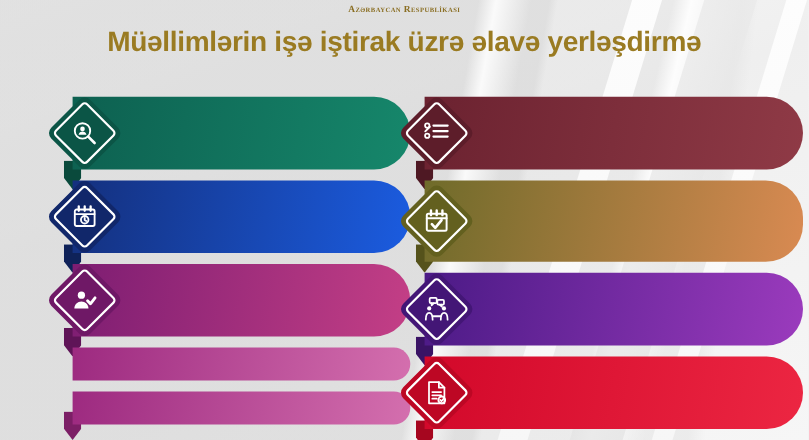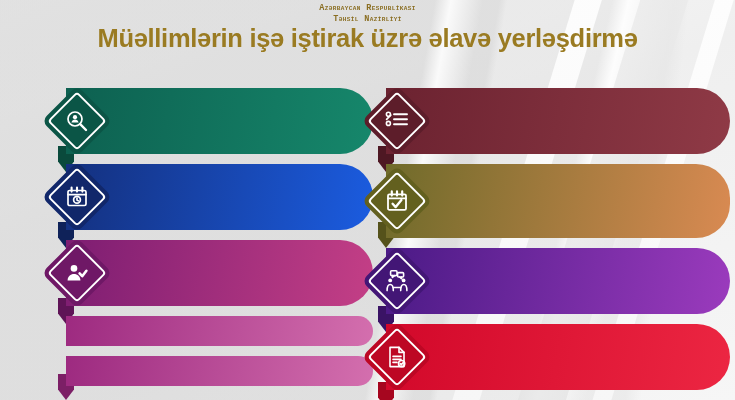--- a/index.html
+++ b/index.html
@@ -28,21 +28,21 @@
     opacity:.9; transform:rotate(17deg); z-index:0;
   }
   .s1{ left:508px; }
   .s2{ left:574px; width:46px; background:linear-gradient(#eaeaea,#e3e3e3); opacity:.75;}
   .s3{ left:648px; width:18px;}
 
   
   .ministry{
     position:absolute; top:3px; left:0; right:0;
     text-align:center; z-index:5;
-    font-family:Liberation Mono, monospace;
+    font-family:Liberation Serif, serif;
     font-size:8.5px; line-height:1.35;
     letter-spacing:.4px;
     color:#8a6e22;
     font-variant:small-caps;
     font-weight:700;
   }
   .title{
     position:absolute; top:26px; left:0; right:0;
     text-align:center; z-index:5;
     font-size:25.5px; font-weight:700; line-height:1;
@@ -117,21 +117,20 @@
 </head>
 <body>
 
 <div class="bg"></div>
 <div class="bg-stripe s1"></div>
 <div class="bg-stripe s2"></div>
 <div class="bg-stripe s3"></div>
 
 <div class="ministry">
   <div>Azərbaycan Respublikası</div>
-  <div>Təhsil Nazirliyi</div>
 </div>
 
 <h1 class="title">Müəllimlərin işə iştirak üzrə əlavə yerləşdirmə</h1>
 
 <div class="col col-left" id="colLeft">
     <div class="card h-big">
       <div class="tail">
         <i style="background: rgb(10, 74, 60);"></i>
       </div>
       <div class="bar" style="background: linear-gradient(100deg, rgb(13, 96, 80) 0%, rgb(22, 135, 107) 100%);"></div>

